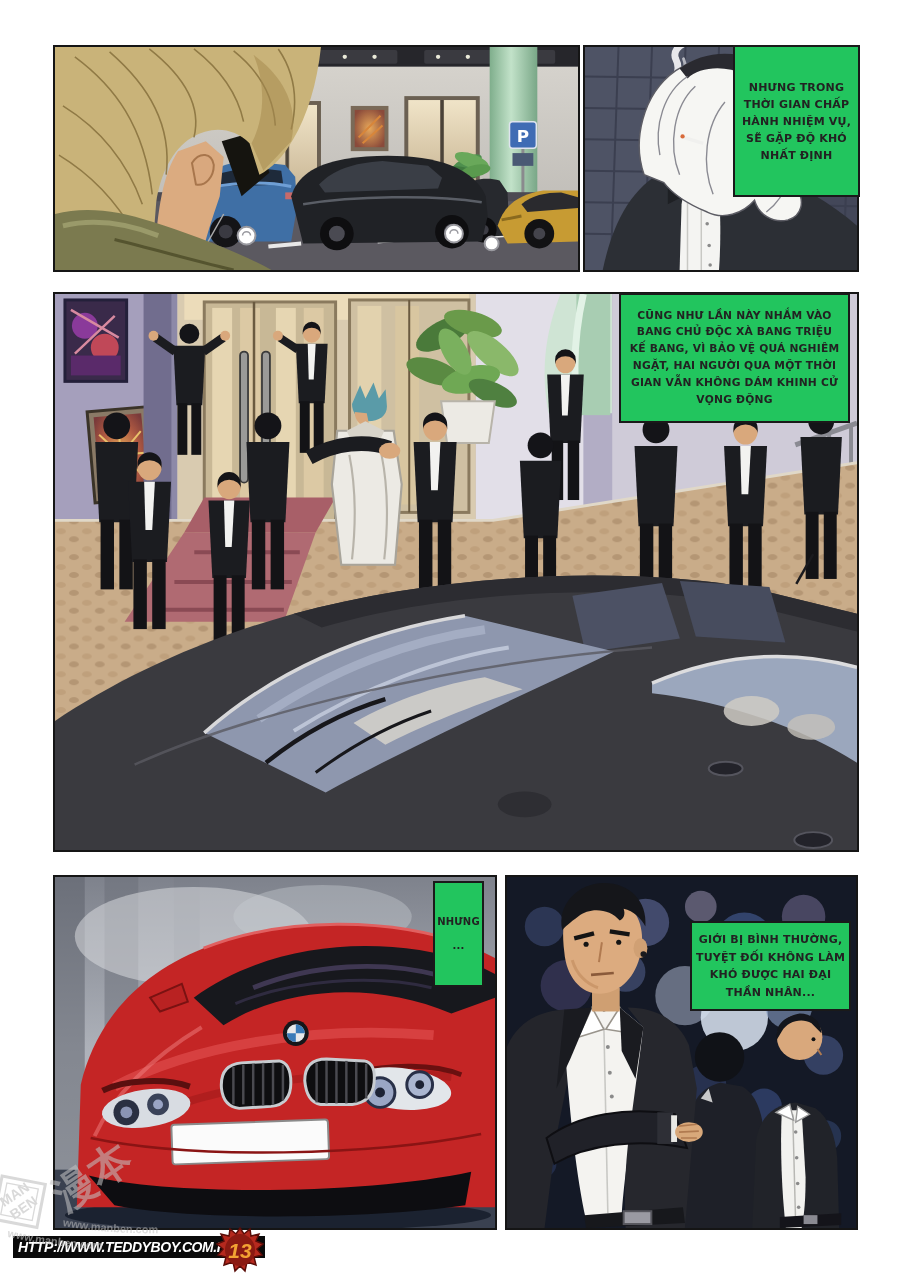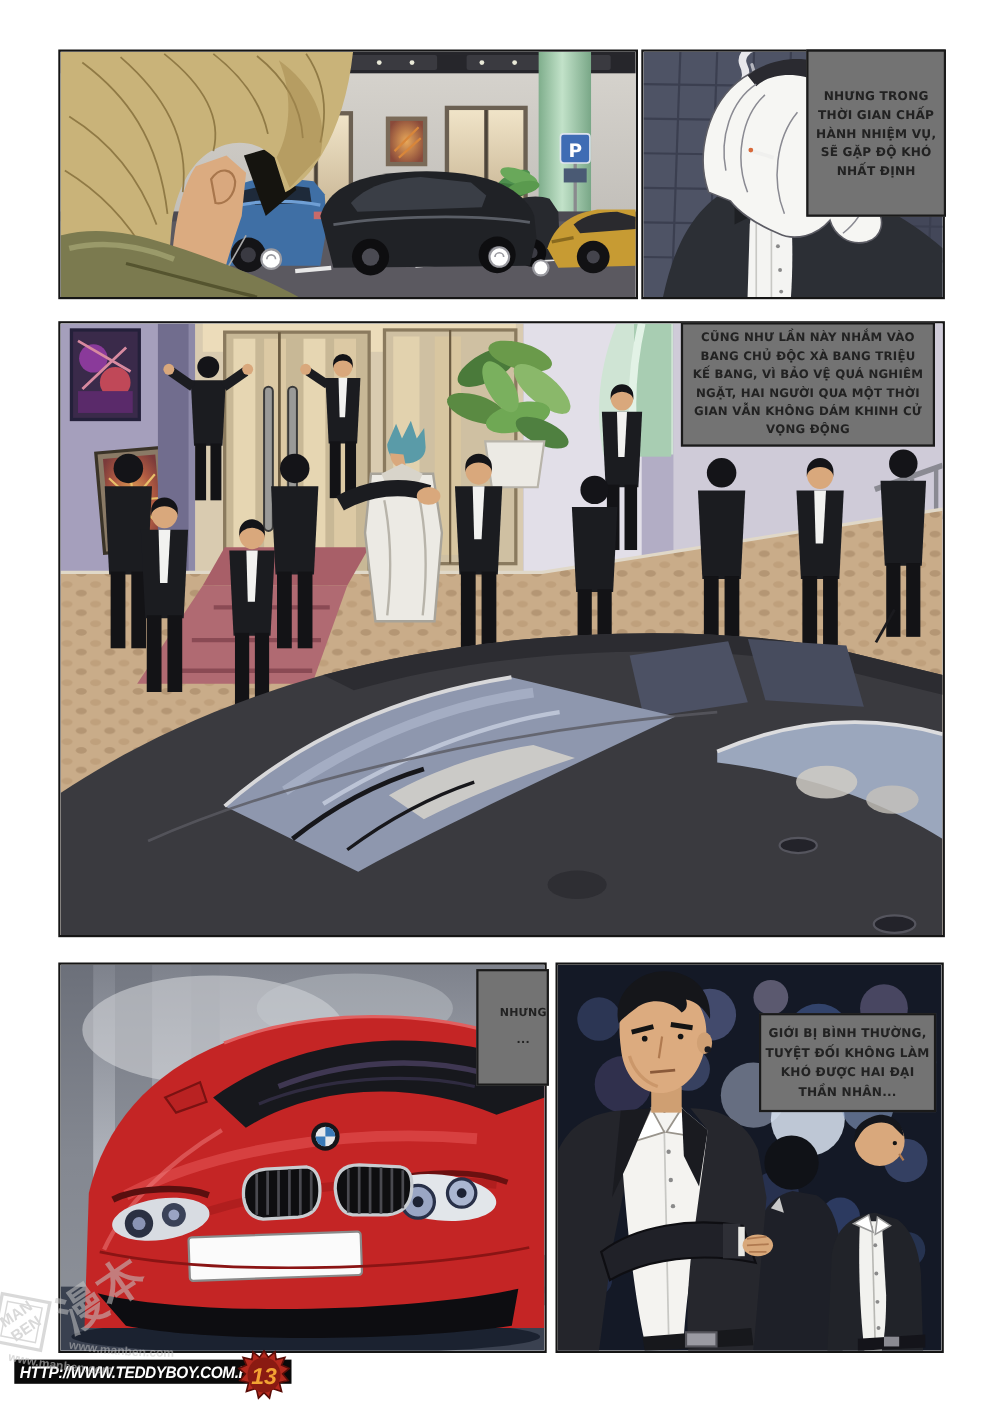--- a/index.html
+++ b/index.html
@@ -1,26 +1,26 @@
 <!DOCTYPE html>
 <html><head>
 <meta charset="utf-8">
 <style>
   html,body{margin:0;padding:0;background:#ffffff;}
   #comic-page{position:relative;width:900px;height:1276px;background:#ffffff;overflow:hidden;
     font-family:"DejaVu Sans",sans-serif;}
   .panel{position:absolute;border:2px solid #151515;overflow:hidden;background:#fff;box-sizing:border-box;}
   .panel svg{display:block;width:100%;height:100%;}
-  .caption{position:absolute;background:#737373;border:2px solid #1a1a1a;box-sizing:border-box;
+  .caption{position:absolute;background:#22c55e;border:2px solid #1a1a1a;box-sizing:border-box;
     display:flex;align-items:center;justify-content:center;text-align:center;
     font-weight:bold;color:#222;white-space:pre-line;z-index:5;
     font-family:"DejaVu Sans",sans-serif;letter-spacing:.2px;}
   #caption-1{left:733px;top:45px;width:127px;height:152px;font-size:11px;line-height:17px;}
-  #caption-2{left:619px;top:293px;width:231px;height:113px;font-size:10.7px;line-height:16.8px;}
-  #caption-3{left:433px;top:881px;width:66px;height:106px;font-size:10px;line-height:24px;justify-content:flex-end;}
+  #caption-2{left:619px;top:293px;width:231px;height:130px;font-size:10.7px;line-height:16.8px;}
+  #caption-3{left:433px;top:881px;width:51px;height:106px;font-size:10px;line-height:24px;}
   #caption-4{left:690px;top:921px;width:161px;height:90px;font-size:11px;line-height:17.5px;}
   #panel-1a{left:53px;top:45px;width:527px;height:227px;}
   #panel-1b{left:583px;top:45px;width:276px;height:227px;}
   #panel-2{left:53px;top:292px;width:806px;height:560px;}
   #panel-3{left:53px;top:875px;width:444px;height:355px;}
   #panel-4{left:505px;top:875px;width:353px;height:355px;}
   #footer-bar{position:absolute;left:0;top:1236px;width:252px;height:22px;background:#0a0a0a;
     display:flex;align-items:center;z-index:6;margin-left:13px;}
   #footer-url{color:#ffffff;font-family:"Liberation Sans",sans-serif;font-weight:bold;font-style:italic;
     font-size:14px;letter-spacing:-.4px;padding-left:5px;white-space:nowrap;transform:scaleY(1.08);}

